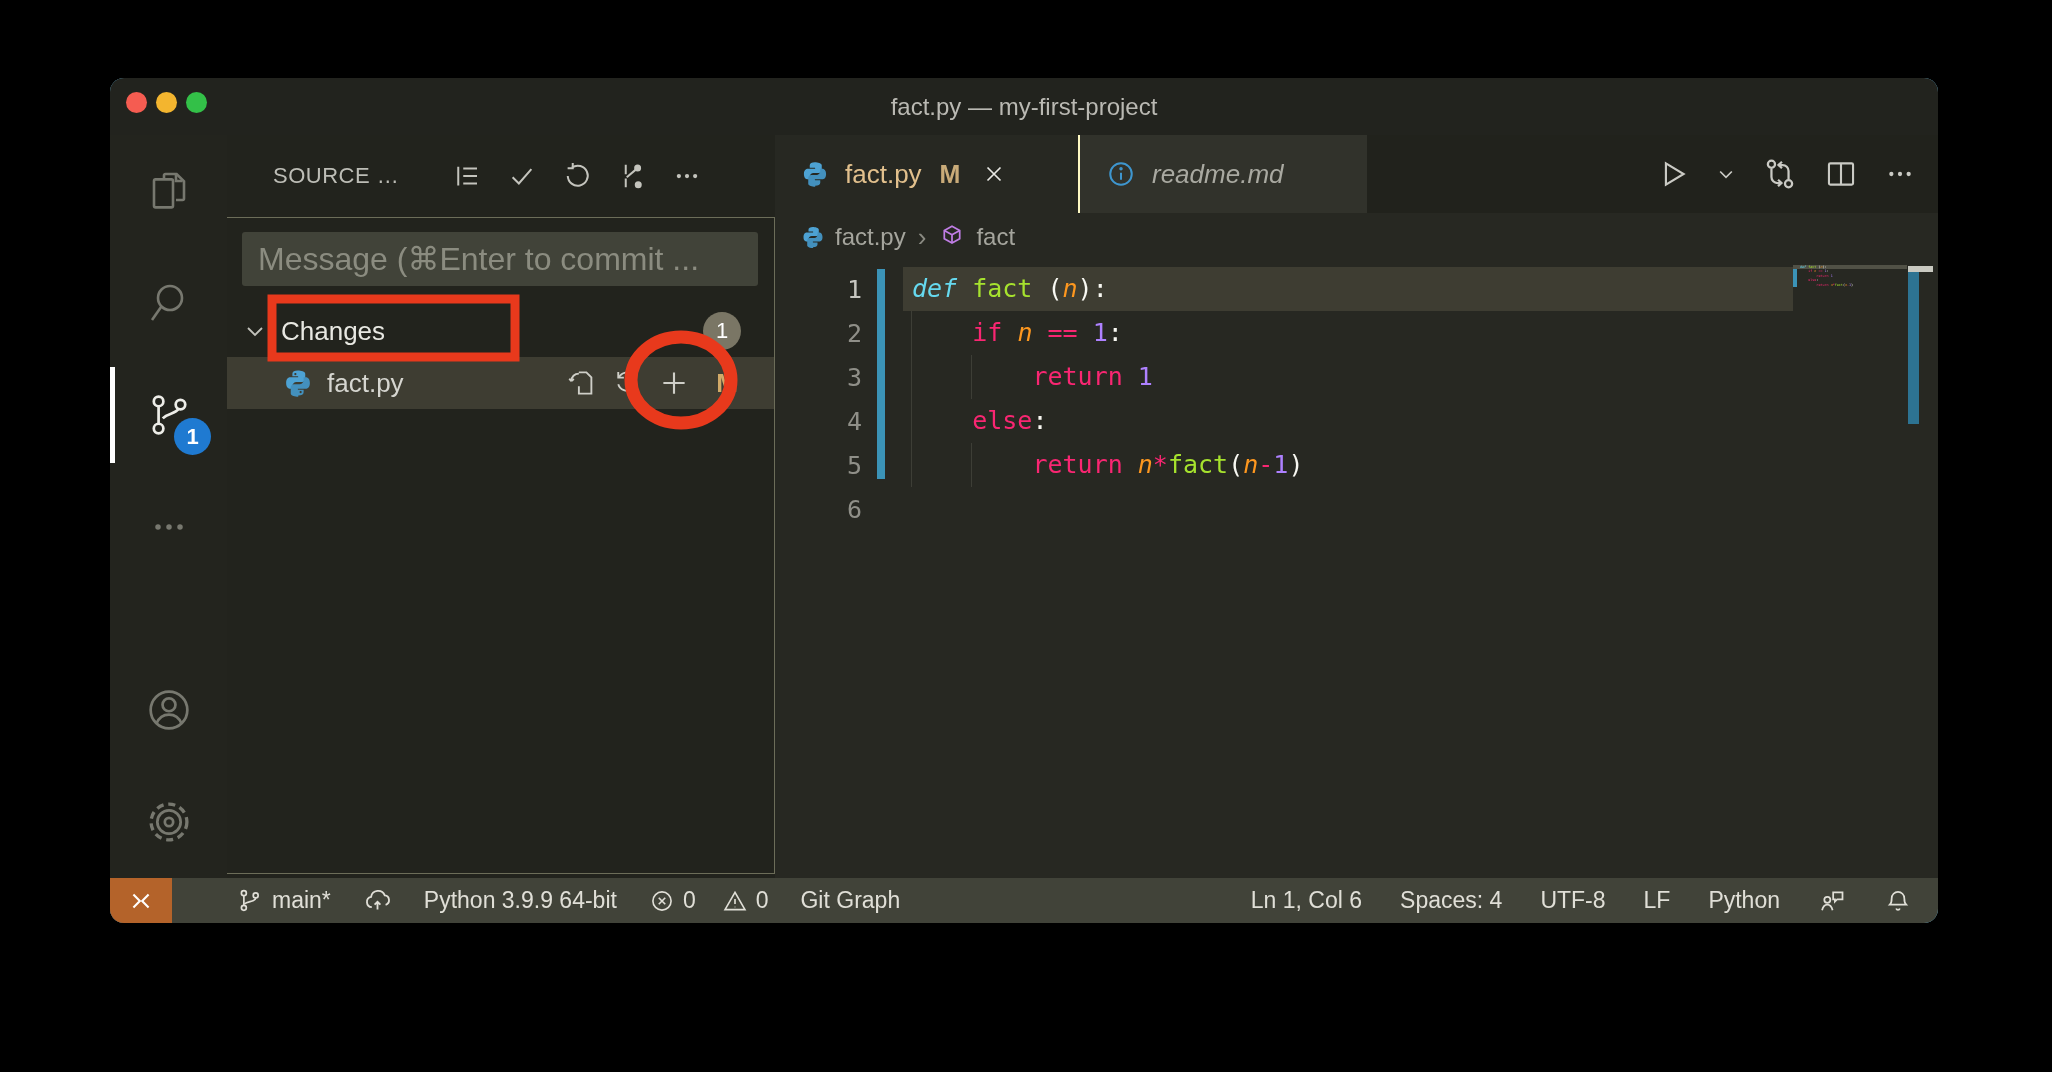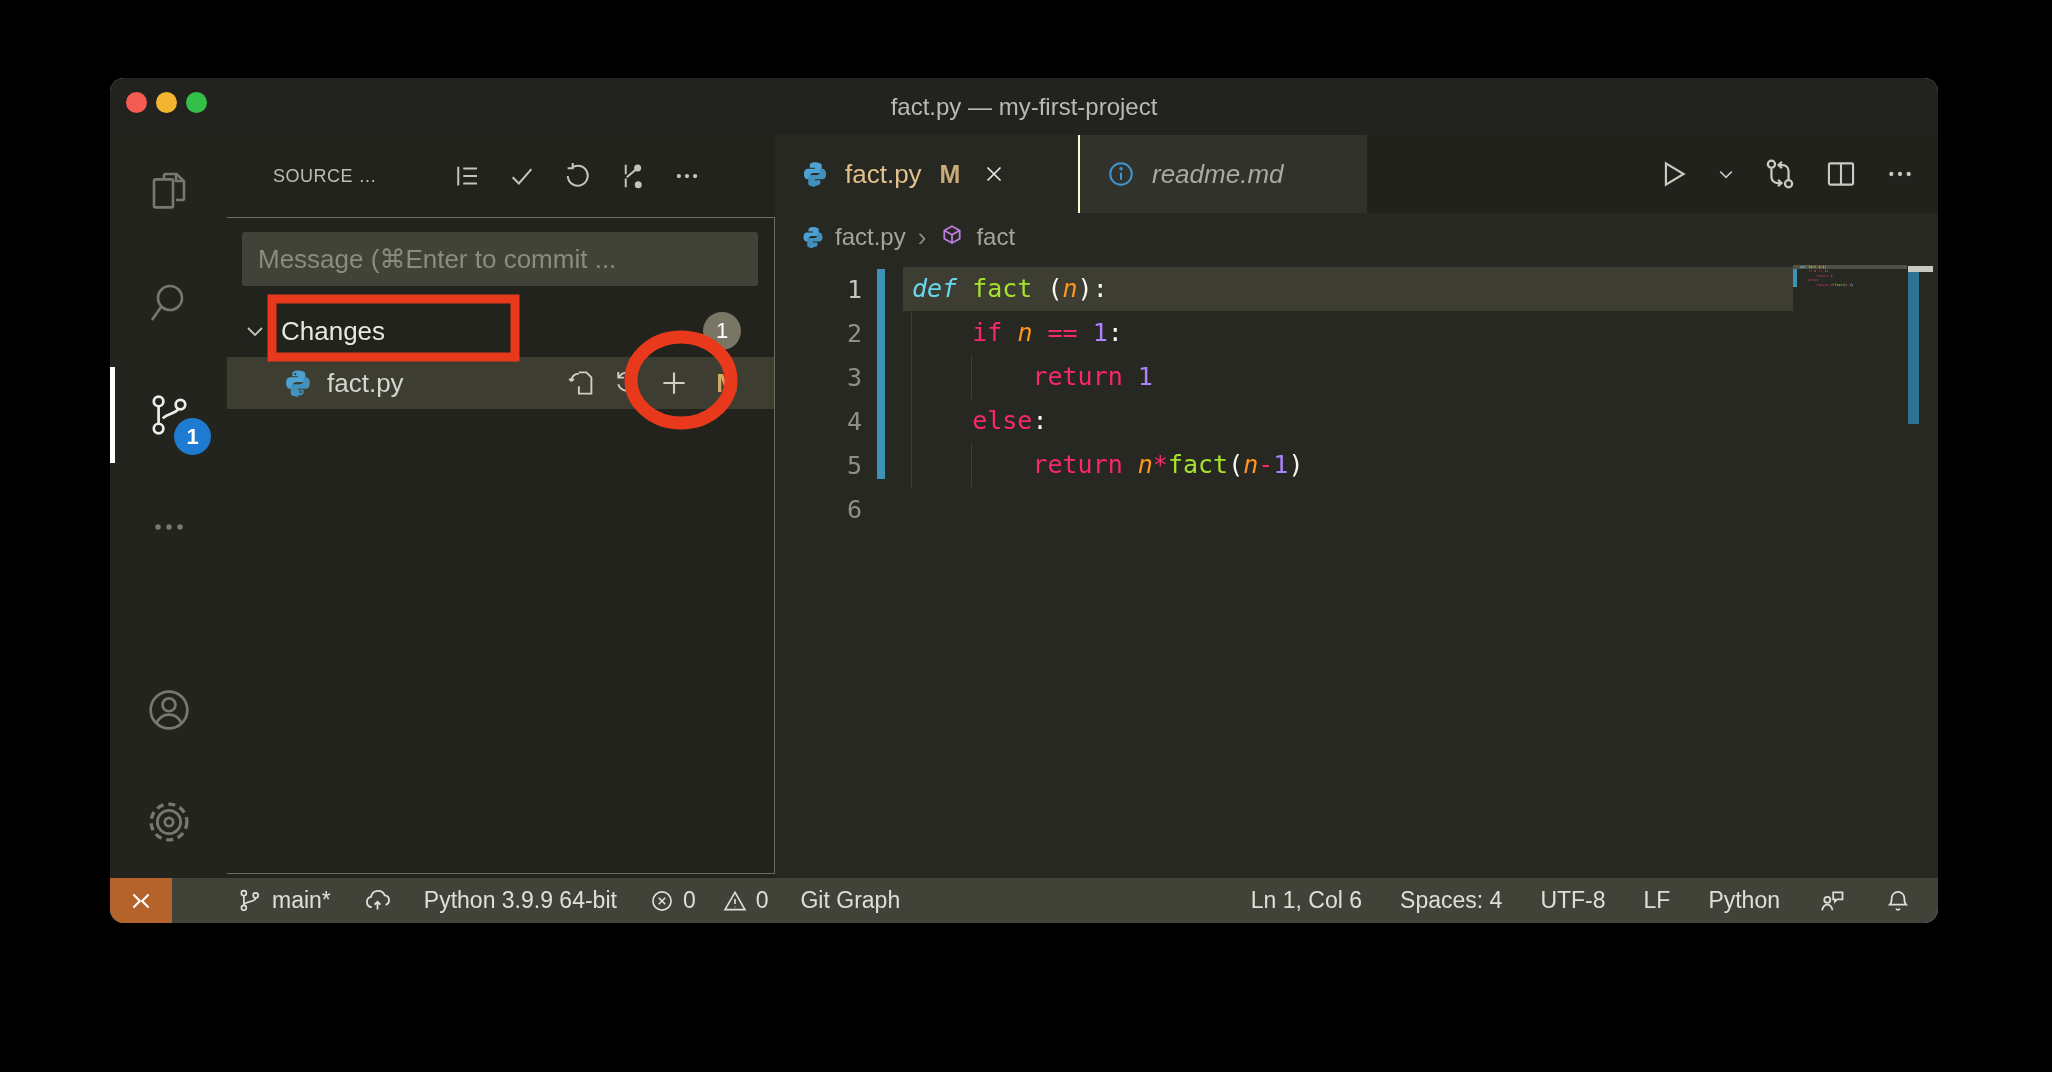--- a/index.html
+++ b/index.html
@@ -26,28 +26,28 @@
   .act-item.active::before { content:""; position:absolute; left:0; top:8px; bottom:8px;
                              width:5px; background:#fff; }
   .act-spacer { flex:1; }
   .act-badge { position:absolute; right:16px; bottom:16px; width:37px; height:37px;
                border-radius:50%; background:#1f7ad1; color:#fff; font-size:22px; font-weight:bold;
                display:flex; align-items:center; justify-content:center; }
 
   
   .sidebar { position:absolute; left:117px; top:57px; width:548px; height:743px; background:#22231d; }
   .scm-header { height:82px; display:flex; align-items:center; padding-left:46px; }
-  .scm-title { color:#bdbdb6; font-size:18px; letter-spacing:.5px; white-space:nowrap; }
+  .scm-title { color:#bdbdb6; font-size:22px; letter-spacing:.5px; white-space:nowrap; }
   .scm-tools { display:flex; gap:23px; margin-left:auto; margin-right:72px; color:#c4c4bd; }
   .scm-tools .tool { width:32px; height:32px; display:flex; align-items:center; justify-content:center; }
   .scm-panel { position:absolute; left:0; top:82px; width:548px; height:657px;
                border:1px solid #6c6d59; border-left:none; }
   .commit-input { display:block; width:516px; height:54px; margin:14px 16px 0 15px;
                   background:#414339; border:none; border-radius:3px; outline:none;
-                  padding:15px 16px; font-size:26px; color:#d5d5cd;
+                  padding:15px 16px; font-size:32px; color:#d5d5cd;
                   font-family:"Liberation Sans","DejaVu Sans",sans-serif; }
   .commit-input::placeholder { color:#8b8c80; }
   .changes-row { margin-top:19px; height:52px; display:flex; align-items:center;
                  padding:0 33px 0 16px; color:#e8e8e2; }
   .chev { color:#c3c3bc; margin-right:14px; }
   .changes-label { font-size:26px; }
   .changes-badge { margin-left:auto; width:38px; height:38px; border-radius:50%;
                    background:#7a7665; color:#fff; font-size:22px;
                    display:flex; align-items:center; justify-content:center; }
   .file-row { height:52px; background:#3e3d32; display:flex; align-items:center;

